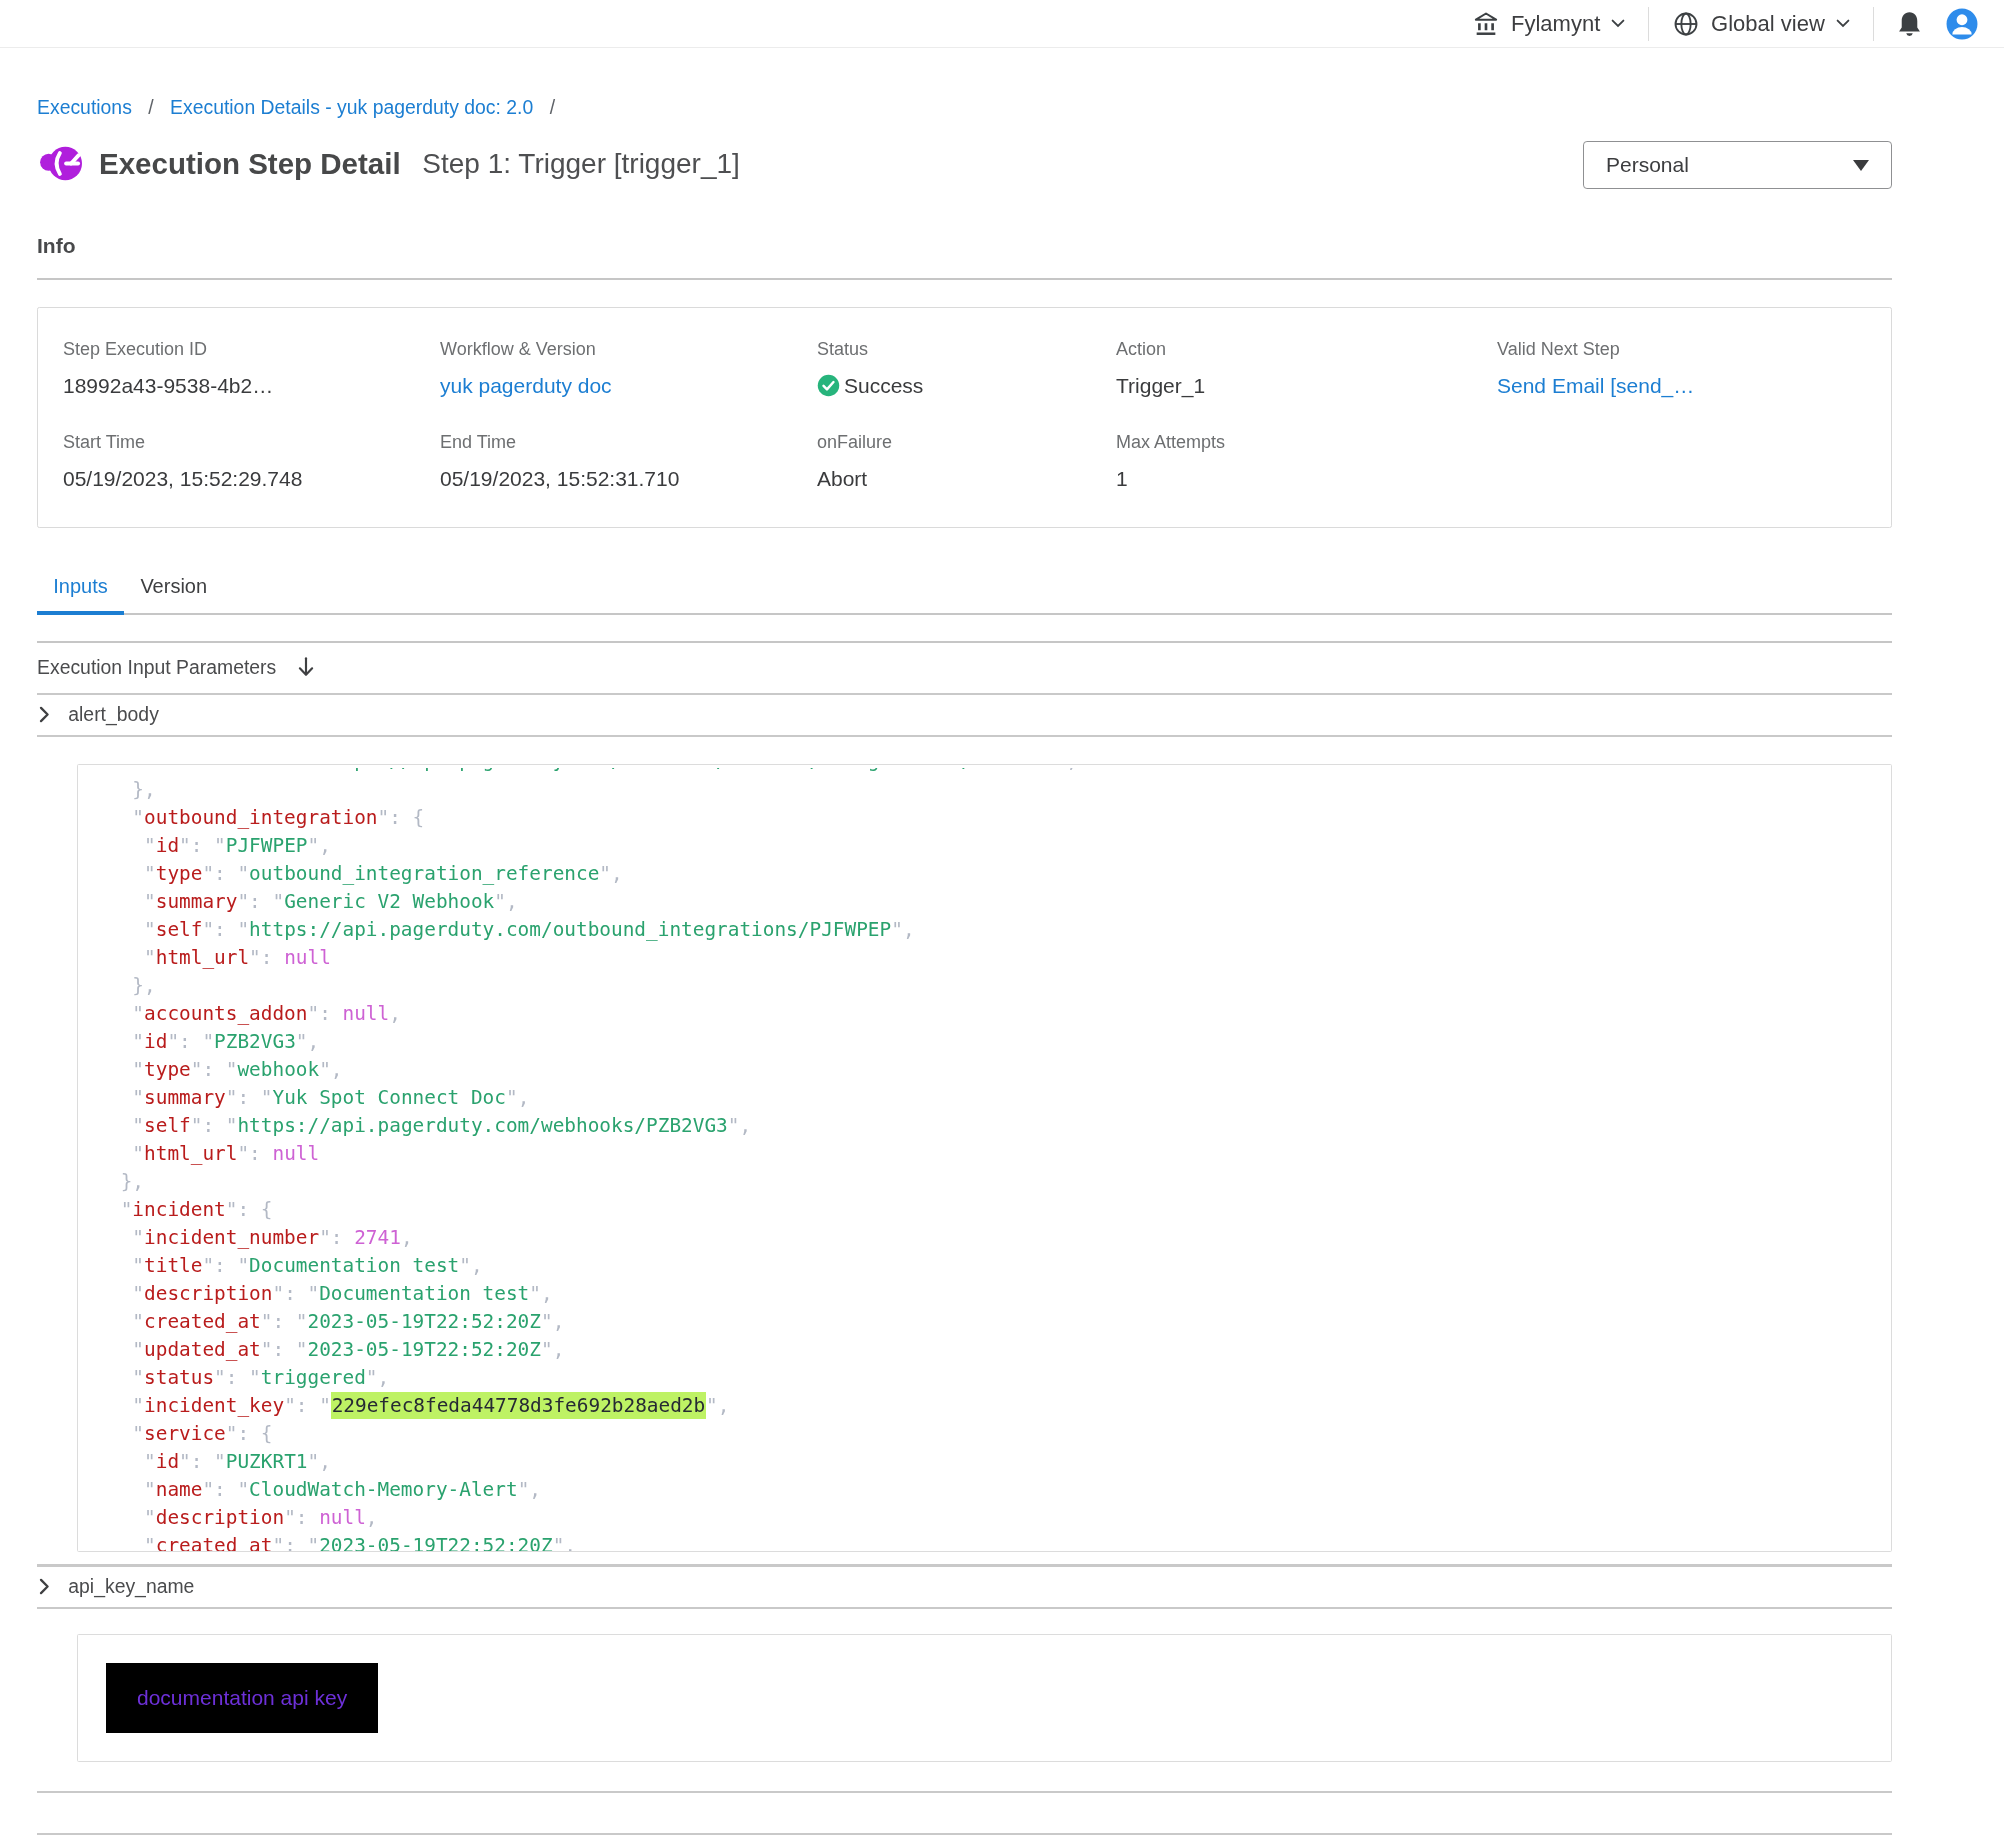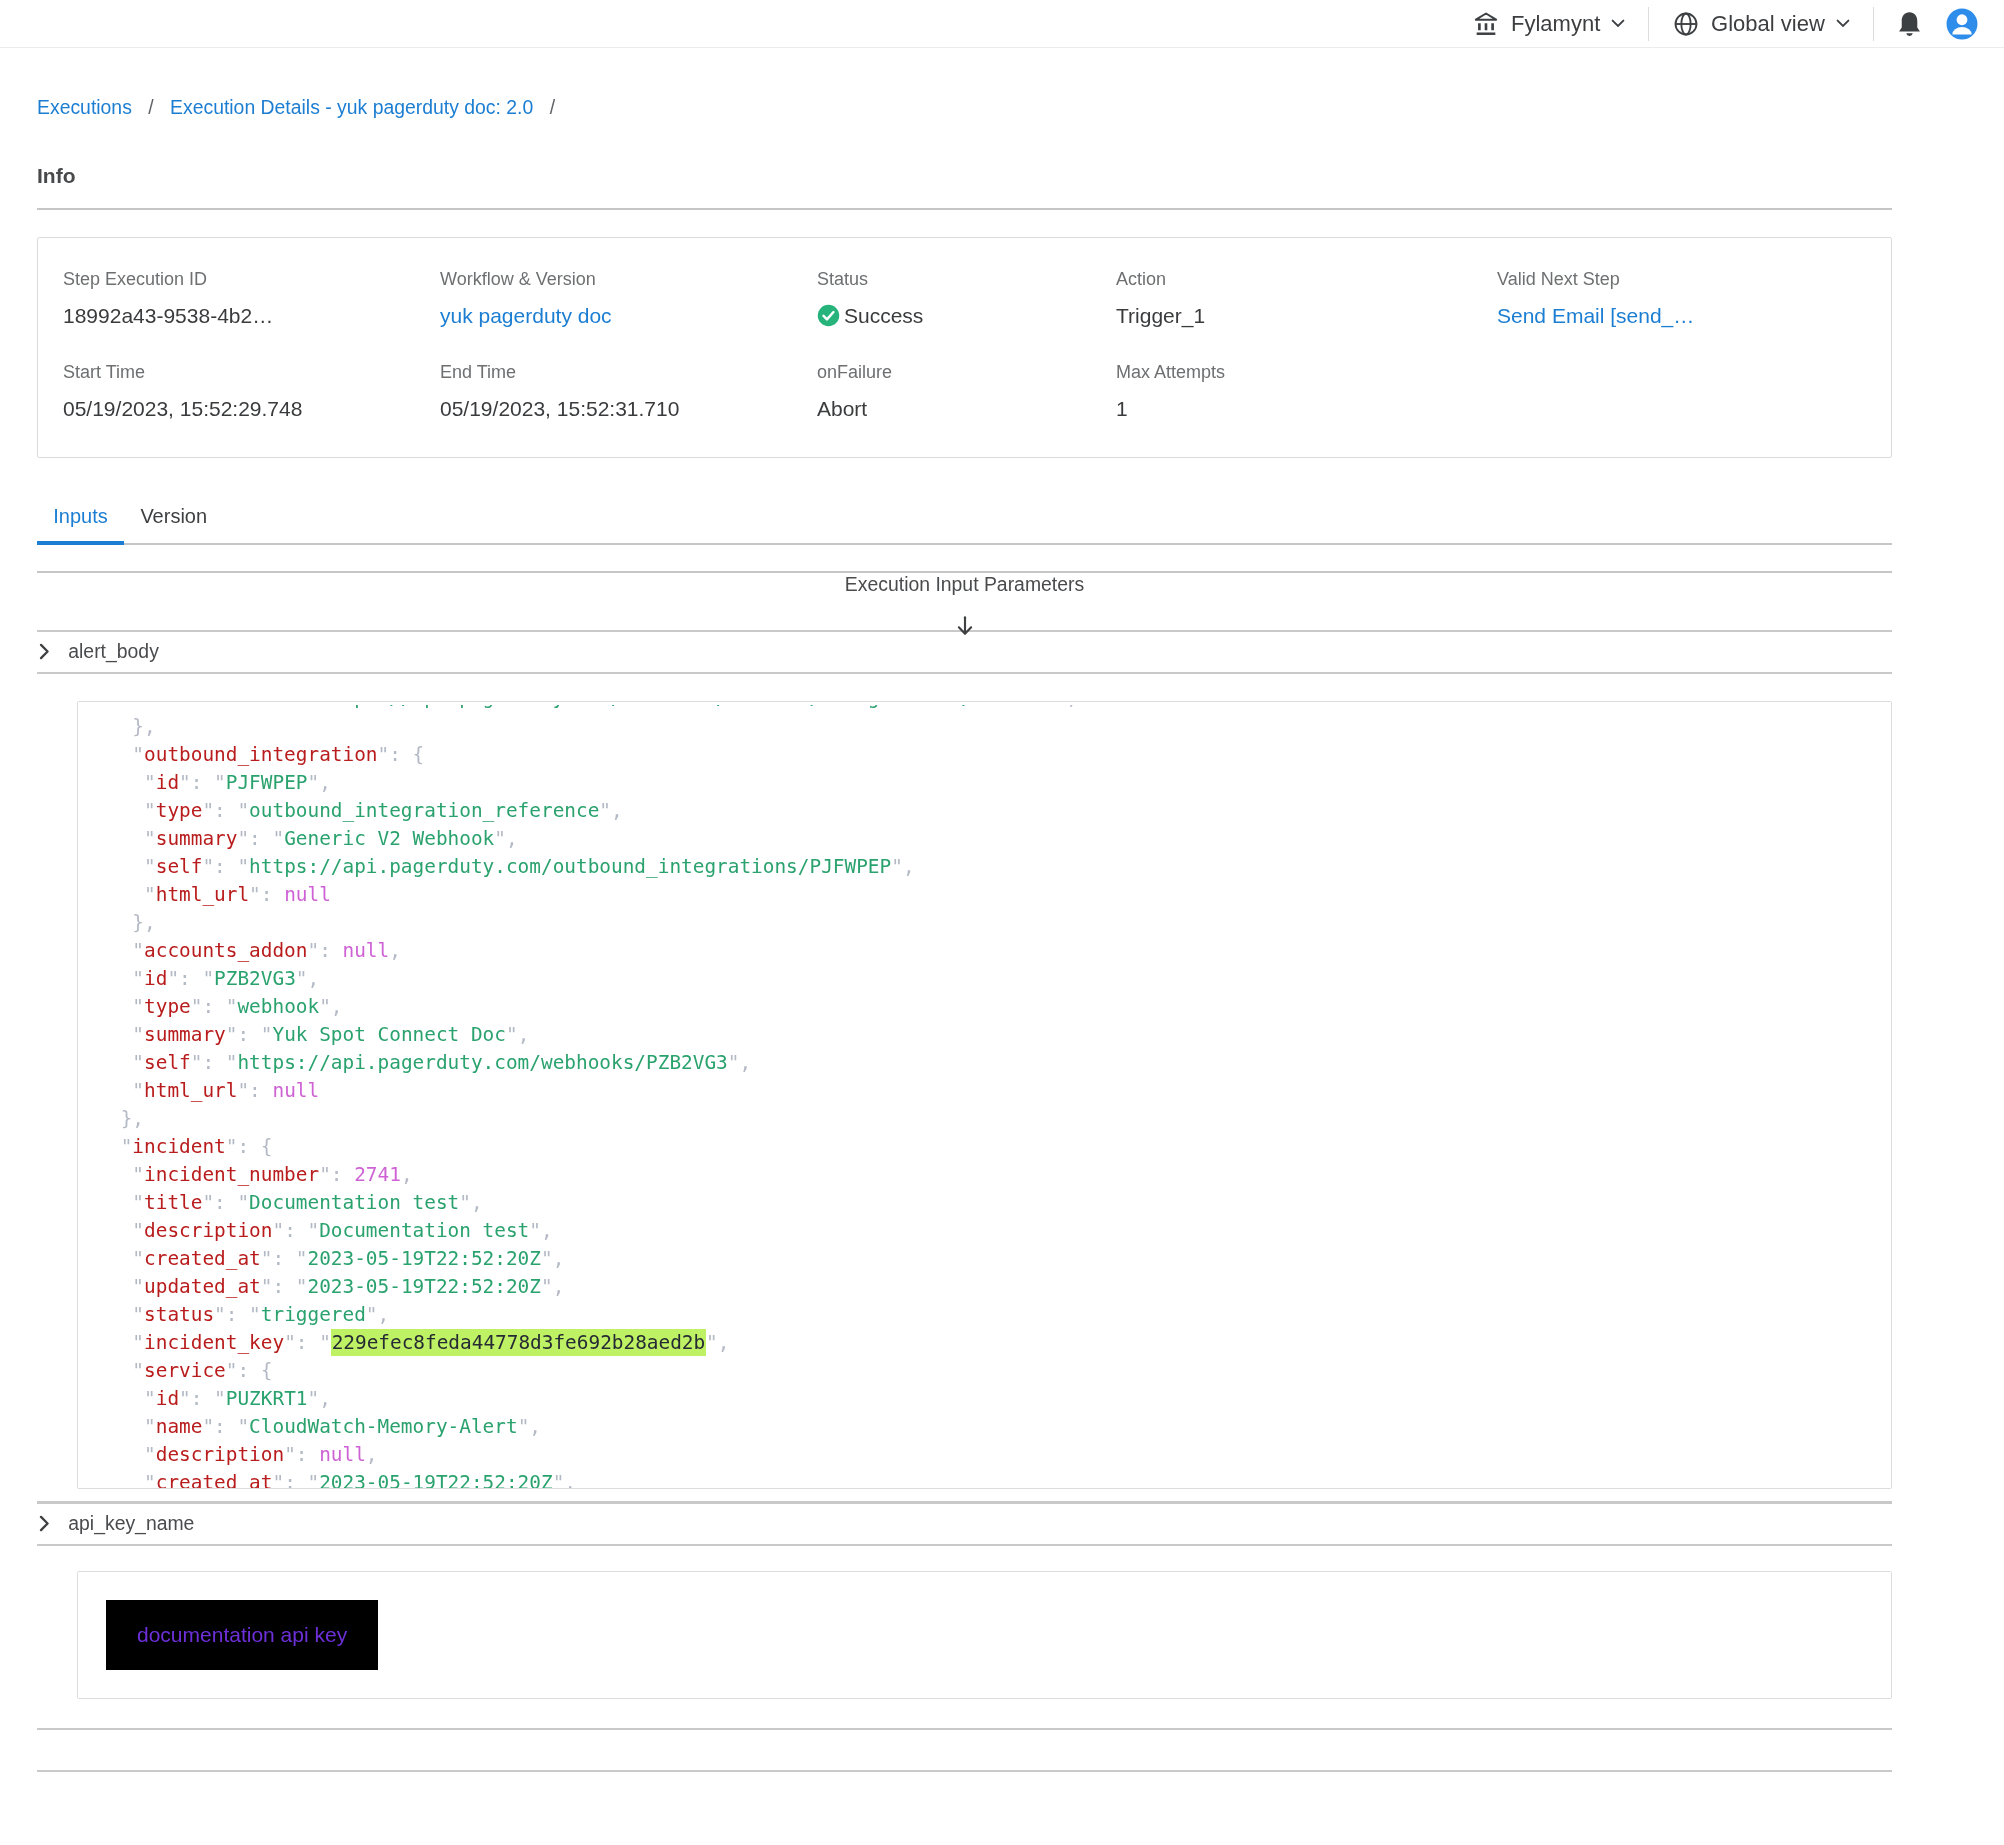--- a/index.html
+++ b/index.html
@@ -47,21 +47,21 @@
   
   .tabs { margin-top:40px; display:flex; border-bottom:2.3px solid #c6c6c6; }
   .tab { font-size:20px; padding:7.8px 16.3px 12.4px 16.3px; margin-bottom:-2.3px; cursor:pointer;
          border-bottom:4.7px solid transparent; color:#3e3f41; }
   .tab.active { color:#1c7ed2; border-bottom-color:#1c7ed2; }
 
   
   .params { margin-top:26.4px; border-top:2.3px solid #c6c6c6; }
   .param-row { display:flex; align-items:center; gap:18.7px; font-size:19.4px; color:#4a4b4d;
                border-bottom:2.3px solid #c9c9c9; cursor:pointer; }
-  .row-header { height:59px; cursor:default;flex-direction:column; }
+  .row-header { height:52px; cursor:default; }
   .row-item { height:42px; }
   .param-row .chev { margin-left:1.6px; }
 
   
   .code-box { margin:27px 0 12.4px 40px; height:788px; border:1.6px solid #dcdcdc; border-radius:1.6px;
               padding:3.1px 0 0 31px; overflow:hidden; background:#fff; }
   .code-line { height:28px; line-height:28px; white-space:pre;
                font-family:"DejaVu Sans Mono", monospace; font-size:19.4px; }
   .clip-top { height:7.8px; overflow:hidden; }
   .clip-top .tok { position:relative; top:-21px; }
@@ -134,20 +134,39 @@
 
 <main class="page">
 
   <nav class="breadcrumb">
     <a href="#">Executions</a>
     <span class="crumb-sep">/</span>
     <a href="#">Execution Details - yuk pagerduty doc: 2.0</a>
     <span class="crumb-sep">/</span>
   </nav>
 
+  <div class="title-row">
+    <div class="title-left">
+      <span class="icon">
+        <svg width="45" height="45" viewBox="0 0 58 58">
+          <circle cx="15" cy="27.5" r="11" fill="#b01fdc"></circle>
+          <circle cx="36.5" cy="29" r="21.5" fill="#b01fdc"></circle>
+          <path d="M29.5,15.5 q-8.5,13.5 0,27" stroke="#fff" stroke-width="5" fill="none" stroke-linecap="round"></path>
+          <path d="M37.5,29 h15.5" stroke="#fff" stroke-width="5" fill="none" stroke-linecap="round"></path>
+          <path d="M44,29 l9.5,-10.5" stroke="#fff" stroke-width="5" fill="none" stroke-linecap="round"></path>
+        </svg>
+      </span>
+      <span class="page-title">Execution Step Detail</span>
+      <span class="page-subtitle">Step 1: Trigger [trigger_1]</span>
+    </div>
+    <div class="select-box">
+      <span>Personal</span>
+      <span class="select-caret"></span>
+    </div>
+  </div>
 
   <h2 class="section-heading">Info</h2>
   <div class="hdivider"></div>
 
   <section class="info-card">
     <div class="info-grid">
 
       <div class="field">
         <div class="field-label">Step Execution ID</div>
         <div class="field-value">18992a43-9538-4b2…</div>

